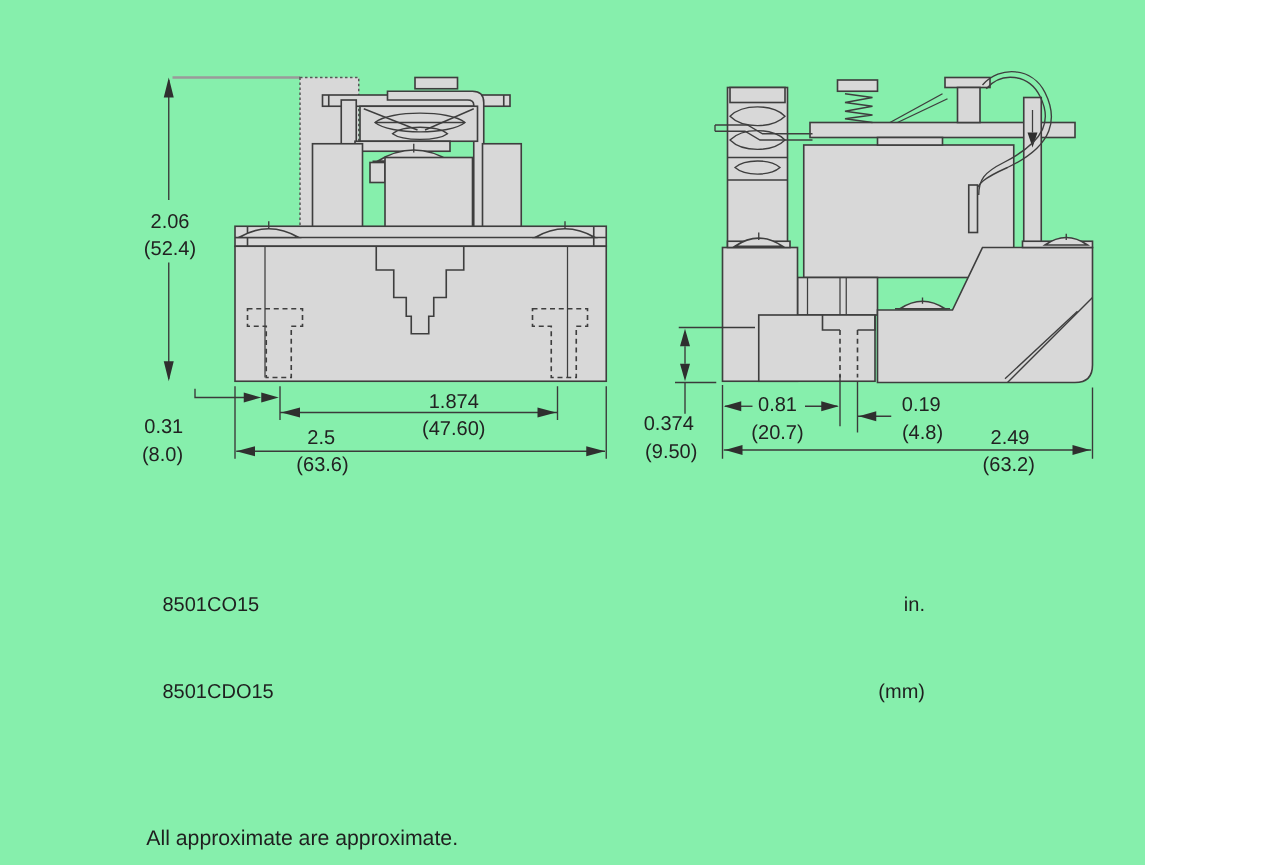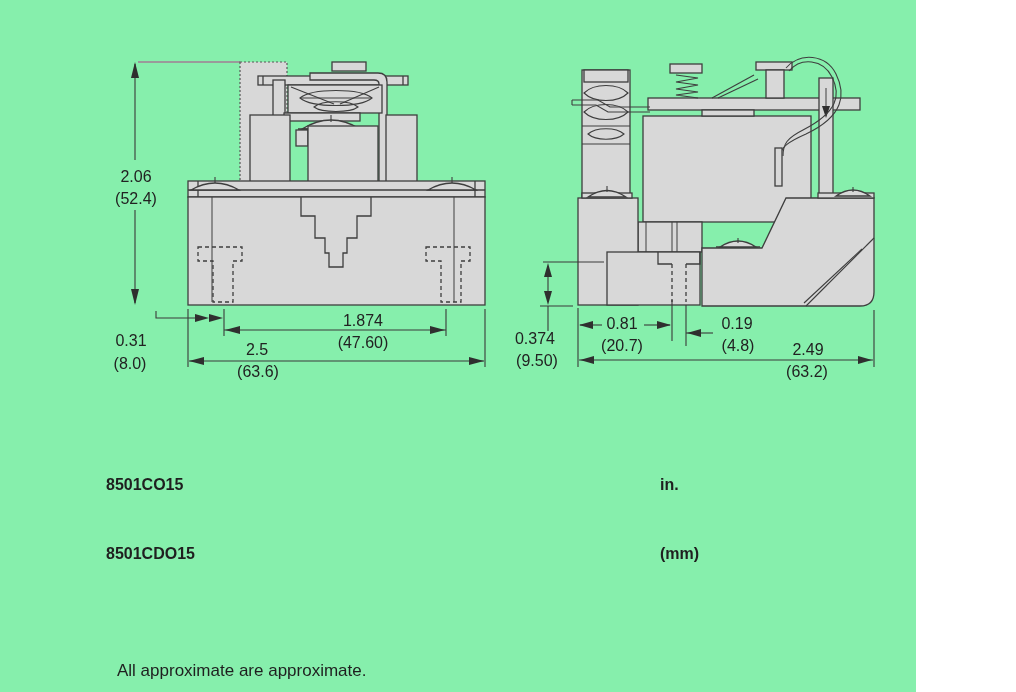--- a/index.html
+++ b/index.html
@@ -1,21 +1,21 @@
 <!DOCTYPE html>
 <html><head>
 <meta charset="utf-8">
 <style>
   html,body{margin:0;padding:0;background:#ffffff;}
   #page{position:relative;width:916px;height:692px;background:#86efac;overflow:hidden;
         font-family:"Liberation Sans", sans-serif;color:#1f1f1f;}
   svg{position:absolute;left:0;top:0;}
   svg text{font-family:"Liberation Sans", sans-serif;font-size:16px;fill:#222222;}
   .txtblock{position:absolute;font-size:16px;line-height:23px;color:#1f1f1f;white-space:pre;}
-  #units-label{text-align:left;font-weight:bold;}
+  #units-label{text-align:right;}
   #footnotes{font-size:17px;line-height:26px;}
 </style>
 </head>
 <body>
 
 <div id="page">
 
 <svg width="1016" height="420" viewBox="0 0 1016 420">
   <g stroke-linejoin="miter" stroke-linecap="butt">
 
@@ -211,21 +211,21 @@
           <polygon points="580,360 594,356 594,364" stroke="none"></polygon>
           <polygon points="872,360 858,356 858,364" stroke="none"></polygon>
           <text x="808" y="355" text-anchor="middle" stroke="none">2.49</text>
           <text x="807" y="377" text-anchor="middle" stroke="none">(63.2)</text>
         </g>
       </g>
     </g>
   </g>
 </svg>
 
-<div class="txtblock" id="model-labels" style="left:106px;top:427px;font-weight:bold;">
+<div class="txtblock" id="model-labels" style="left:130px;top:427px;">
   <div>8501CO15</div>
   <div>8501CDO15</div>
 </div>
 
 <div class="txtblock" id="units-label" style="left:660px;top:427px;width:80px;">
   <div>in.</div>
   <div>(mm)</div>
 </div>
 
 <div class="txtblock" id="footnotes" style="left:117px;top:606px;">

